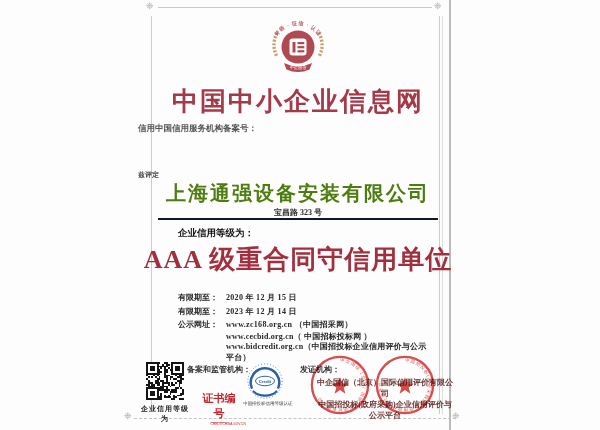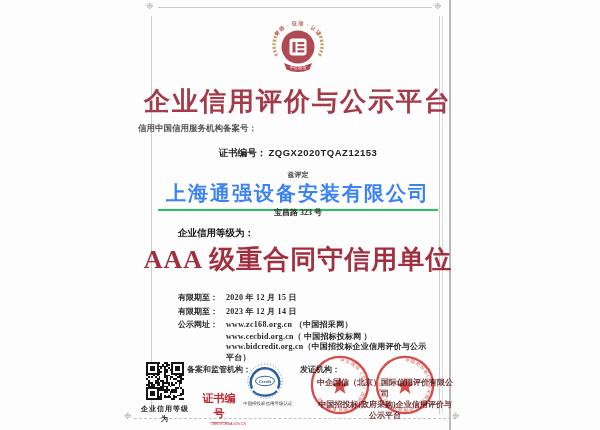--- a/index.html
+++ b/index.html
@@ -27,25 +27,25 @@
            font-family:"Liberation Sans", sans-serif;
            font-size:26px; font-weight:bold; color:#a43a49; letter-spacing:2px; }
   .filing { position:absolute; top:122px; left:0; width:100%; display:flex;
             justify-content:space-between; gap:5px; }
   .filing .lbl { font-size:8.5px; font-weight:bold; color:#555; padding-top:1px; }
   .filing .nums { font-size:8.5px; color:#3a3a3a; line-height:10px; text-align:left;
                   font-family:"Liberation Sans", sans-serif; }
   .certno { position:absolute; top:147px; left:0; width:100%; text-align:center;
             font-size:9.5px; font-weight:bold; color:#222; }
   .certno .val { font-family:"Liberation Sans", sans-serif; letter-spacing:.5px; }
-  .hereby { position:absolute; top:170px; left:0; width:100%; text-align:center;
+  .hereby { position:absolute; top:170px; left:0; width:100%; 
             font-size:7px; font-weight:bold; color:#444; }
   .company-wrap { position:absolute; top:180px; left:0; width:100%; text-align:center; }
-  .company { display:inline-block; font-size:20px; font-weight:bold; color:#3b82f6;
-             letter-spacing:2px; border-bottom:2px solid #22c55e; padding:0 8px 2px; }
+  .company { display:inline-block; font-size:20px; font-weight:bold; color:#4d7c0f;
+             letter-spacing:2px; border-bottom:2px solid #0f172a; padding:0 8px 11px; }
   .address { position:absolute; top:207px; left:0; width:100%; text-align:center;
              font-size:8px; font-weight:bold; color:#2b2b2b; }
   .grade-label { position:absolute; top:227px; left:40px; font-size:9.5px;
                  font-weight:bold; color:#111; }
   .grade { position:absolute; top:242px; left:0; width:100%; text-align:center;
            font-size:26px; font-weight:bold; color:#a22f3e; letter-spacing:1px; }
 
   .rows { position:absolute; top:291px; left:40px; width:250px; font-size:8px; color:#262626; }
   .row { display:flex; line-height:13.5px; }
   .row .lbl { width:48px; font-weight:bold; flex:none; }
@@ -109,30 +109,26 @@
       <circle cx="35" cy="36" r="16.5" fill="#b04a52"></circle>
       <rect x="26.5" y="27.5" width="17" height="17" rx="3.2" fill="#ffffff"></rect>
       <rect x="29.5" y="31" width="3" height="10.5" fill="#b04a52"></rect>
       <rect x="34.5" y="31" width="6.8" height="2.2" fill="#b04a52"></rect>
       <rect x="34.5" y="35.1" width="6.8" height="2.2" fill="#b04a52"></rect>
       <rect x="34.5" y="39.2" width="6.8" height="2.2" fill="#b04a52"></rect>
       <path d="M 21,52 Q 35,59 49,52 L 46.5,58.5 Q 35,63.5 23.5,58.5 Z" fill="#b04a52"></path>
       <text x="35" y="58.2" font-size="4.2" fill="#ffffff" text-anchor="middle">中企国信</text>
     </svg>
 
-    <div class="title">企业信用评价与公示平台</div>
+    <div class="title">中国中小企业信息网</div>
 
     <div class="filing">
       <span class="lbl">信用中国信用服务机构备案号：</span>
     </div>
 
-    <div class="certno">
-      <span>证书编号：</span>
-      <span class="val">ZQGX2020TQAZ12153</span>
-    </div>
 
     <div class="hereby">兹评定</div>
 
     <div class="company-wrap">
       <span class="company">上海通强设备安装有限公司</span>
     </div>
     <div class="address">宝昌路 323 号</div>
 
     <div class="grade-label">企业信用等级为：</div>
     <div class="grade">AAA 级重合同守信用单位</div>

